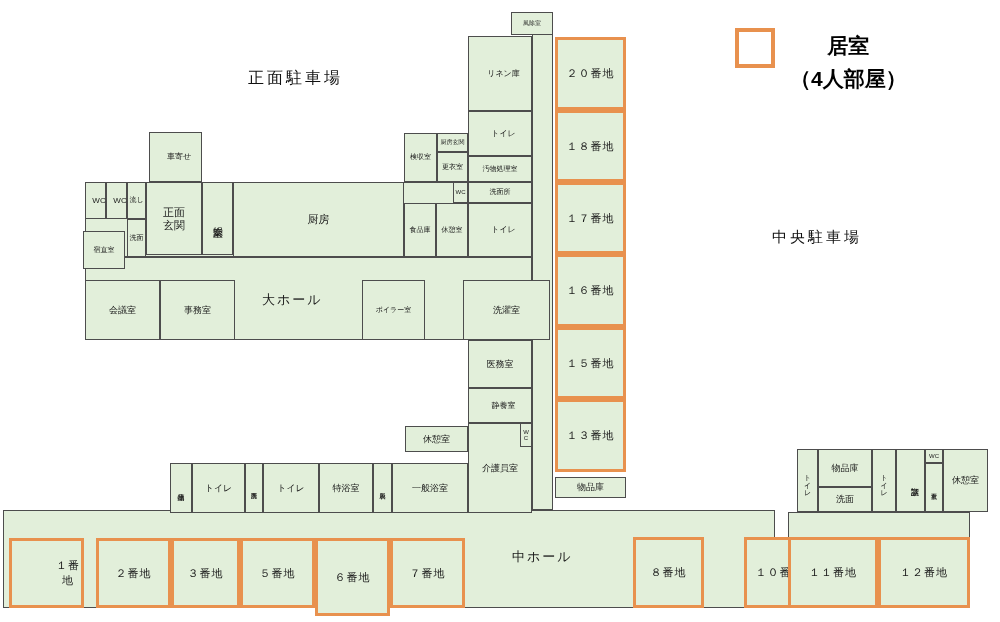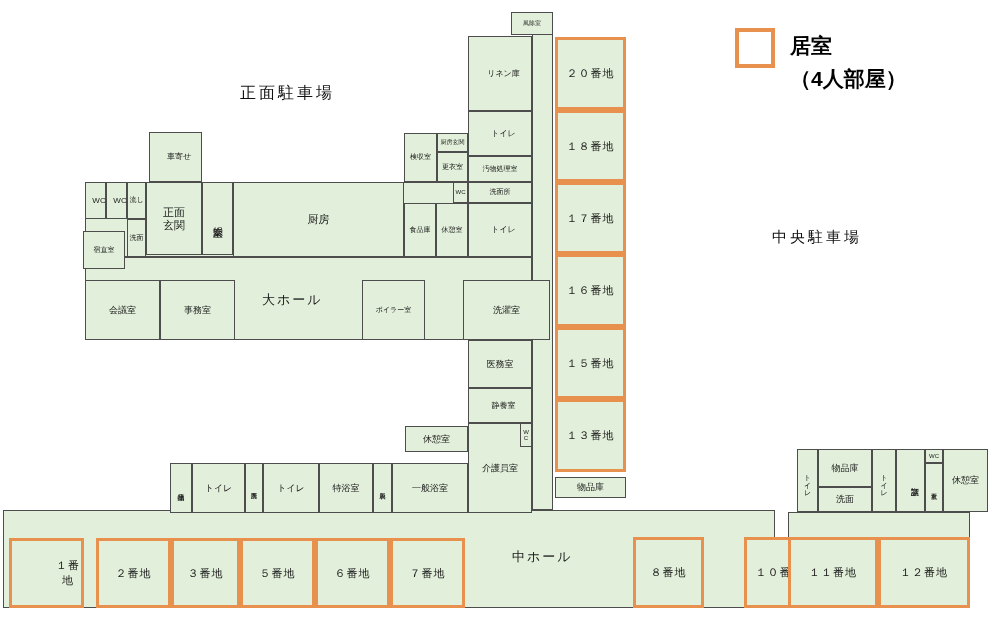--- a/index.html
+++ b/index.html
@@ -82,40 +82,40 @@
   <div class="unit" style="left:555px;top:182px;width:71px;height:72px;">１７番地</div>
   <div class="unit" style="left:555px;top:254px;width:71px;height:73px;">１６番地</div>
   <div class="unit" style="left:555px;top:327px;width:71px;height:72px;">１５番地</div>
   <div class="unit" style="left:555px;top:399px;width:71px;height:73px;">１３番地</div>
   <div class="room f9" style="left:555px;top:477px;width:71px;height:21px;">物品庫</div>
 
   <div class="unit" style="left:9px;top:538px;width:75px;height:70px;padding-left:43px;">１番地</div>
   <div class="unit" style="left:96px;top:538px;width:75px;height:70px;">２番地</div>
   <div class="unit" style="left:171px;top:538px;width:69px;height:70px;">３番地</div>
   <div class="unit" style="left:240px;top:538px;width:75px;height:70px;">５番地</div>
-  <div class="unit" style="left:315px;top:538px;width:75px;height:70px;">６番地</div>
+  <div class="unit" style="left:315px;top:538px;width:75px;height:78px;">６番地</div>
   <div class="unit" style="left:390px;top:538px;width:75px;height:70px;">７番地</div>
   <div class="unit" style="left:633px;top:537px;width:71px;height:71px;">８番地</div>
   <div class="unit" style="left:744px;top:537px;width:71px;height:71px;">１０番地</div>
   <div class="unit" style="left:788px;top:537px;width:90px;height:71px;">１１番地</div>
   <div class="unit" style="left:878px;top:537px;width:92px;height:71px;">１２番地</div>
 
   <div class="room f7 v" style="left:797px;top:449px;width:21px;height:63px;">トイレ</div>
   <div class="room f9" style="left:818px;top:449px;width:54px;height:38px;">物品庫</div>
   <div class="room f9" style="left:818px;top:487px;width:54px;height:25px;">洗面</div>
   <div class="room f7 v" style="left:872px;top:449px;width:24px;height:63px;">トイレ</div>
   <div class="room f8 v" style="left:896px;top:449px;width:29px;height:63px;">談話室</div>
   <div class="room f6" style="left:925px;top:449px;width:18px;height:14px;">WC</div>
   <div class="room f6 v" style="left:925px;top:463px;width:18px;height:49px;">更衣室</div>
   <div class="room f9" style="left:943px;top:449px;width:45px;height:63px;">休憩室</div>
 
-  <div class="lbl parking" style="left:240px;top:68px;margin-top:15px;">正面駐車場</div>
+  <div class="lbl parking" style="left:248px;top:68px;">正面駐車場</div>
   <div class="lbl parking" style="left:772px;top:228px;font-size:15px;">中央駐車場</div>
   <div class="lbl f13" style="left:262px;top:291px;">大ホール</div>
   <div class="lbl f13" style="left:512px;top:548px;">中ホール</div>
 
   <div id="legend-swatch" style="left:735px;top:28px;width:40px;height:40px;"></div>
-  <div id="legend-text" style="left:790px;top:30px;">
+  <div id="legend-text" style="left:790px;top:30px;text-align:center;">
     <span>居室</span><br>
     <span>（4人部屋）</span>
   </div>
 
 </div>
 
 </body></html>

